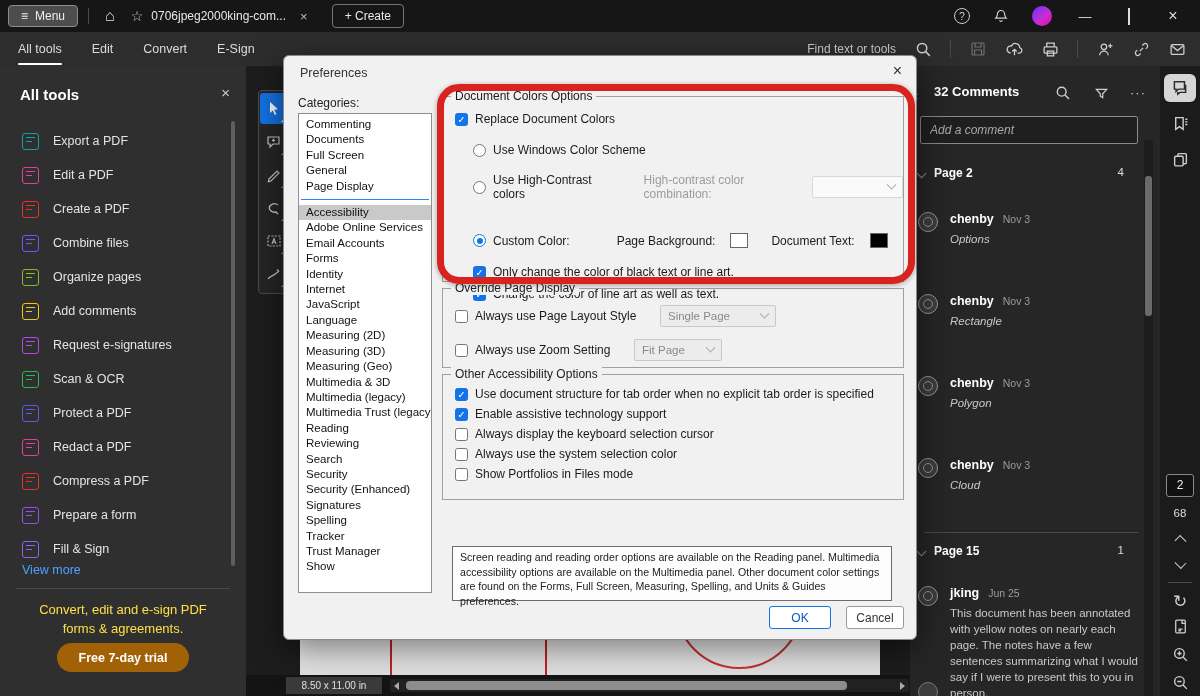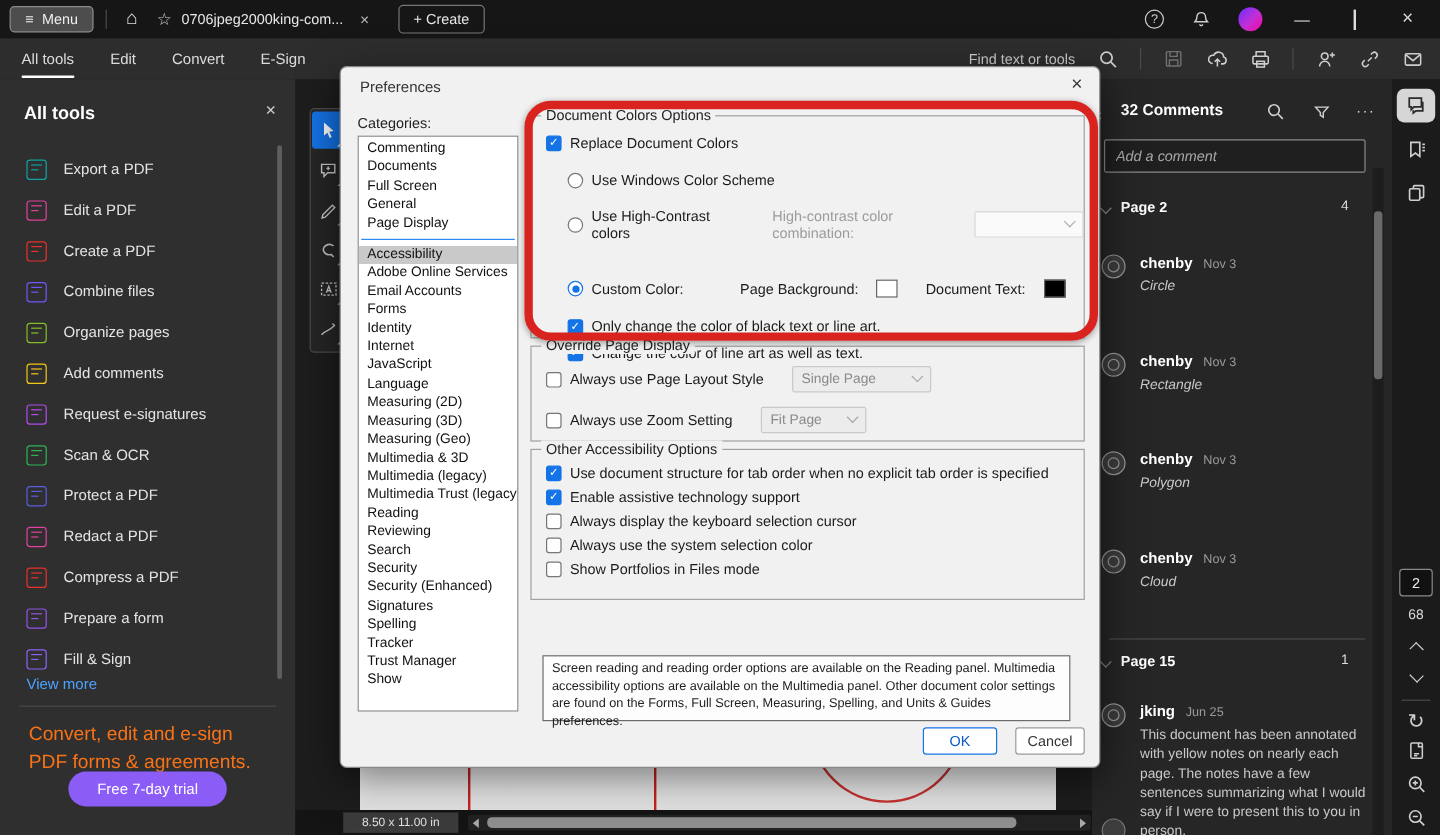--- a/index.html
+++ b/index.html
@@ -38,22 +38,22 @@
   .sb-title{position:absolute;left:20px;top:20px;color:#fff;font-size:15px;font-weight:bold}
   .sb-close{position:absolute;right:16px;top:18px;color:#ccc;font-size:15px}
   .toollist{position:absolute;left:0;top:58px;width:100%}
   .tool-item{height:34px;display:flex;align-items:center;gap:14px;padding-left:22px}
   .tool-icon{width:17px;height:17px;border:1.6px solid;border-radius:3px;position:relative;flex:none}
   .tool-icon::before{content:"";position:absolute;left:3px;right:3px;top:3px;height:1.8px;background:currentColor}
   .tool-icon::after{content:"";position:absolute;left:3px;top:7px;width:6px;height:1.8px;background:currentColor}
   .tool-label{color:#e4e4e4;font-size:12.5px}
   .view-more{position:absolute;left:22px;top:497px;color:#4da1ff;font-size:12.5px}
   .sb-divider{position:absolute;left:16px;right:16px;top:522px;height:1px;background:#4a4a4a}
-  .sb-promo{position:absolute;left:24px;right:24px;top:535px;color:#f97316;font-size:16px;text-align:left;line-height:1.45}
-  .trial-btn{position:absolute;left:57px;top:577px;width:132px;height:29px;background:#8b5cf6;border-radius:15px;color:#fff;font-size:12.5px;font-weight:normal;display:flex;align-items:center;justify-content:center}
+  .sb-promo{position:absolute;left:24px;right:24px;top:535px;color:#fde047;font-size:13px;text-align:center;line-height:1.45}
+  .trial-btn{position:absolute;left:57px;top:577px;width:132px;height:29px;background:#a16207;border-radius:15px;color:#fff;font-size:12.5px;font-weight:bold;display:flex;align-items:center;justify-content:center}
   .sb-scroll{position:absolute;right:11px;top:55px;width:4px;height:445px;background:#5e5e5e;border-radius:2px}
 
   
   .quicktools{position:absolute;left:258px;top:90px;width:31px;height:204px;background:#262626;border:1px solid #4c4c4c;border-radius:4px;z-index:4;display:flex;flex-direction:column;align-items:center;padding-top:2px}
   .qt{width:27px;height:31px;margin-bottom:2px;border-radius:3px;display:flex;align-items:center;justify-content:center;position:relative}
   .qt::after{content:"";position:absolute;right:2px;bottom:2px;border-left:4px solid transparent;border-bottom:4px solid #9a9a9a}
   .qt.active{background:#1473e6}
   .qt.active::after{border-bottom-color:#fff}
 
   
@@ -522,21 +522,21 @@
   </div>
   <div class="clist annots" style="top:132px">
 
       <div class="comment">
         <span class="avatar"></span>
         <div>
           <div class="chead">
             <span class="cauthor">chenby</span>
             <span class="cdate">Nov 3</span>
           </div>
-          <div class="ctext">Circle</div>
+          <div class="ctext">Options</div>
         </div>
       </div>
 
       <div class="comment">
         <span class="avatar"></span>
         <div>
           <div class="chead">
             <span class="cauthor">chenby</span>
             <span class="cdate">Nov 3</span>
           </div>

